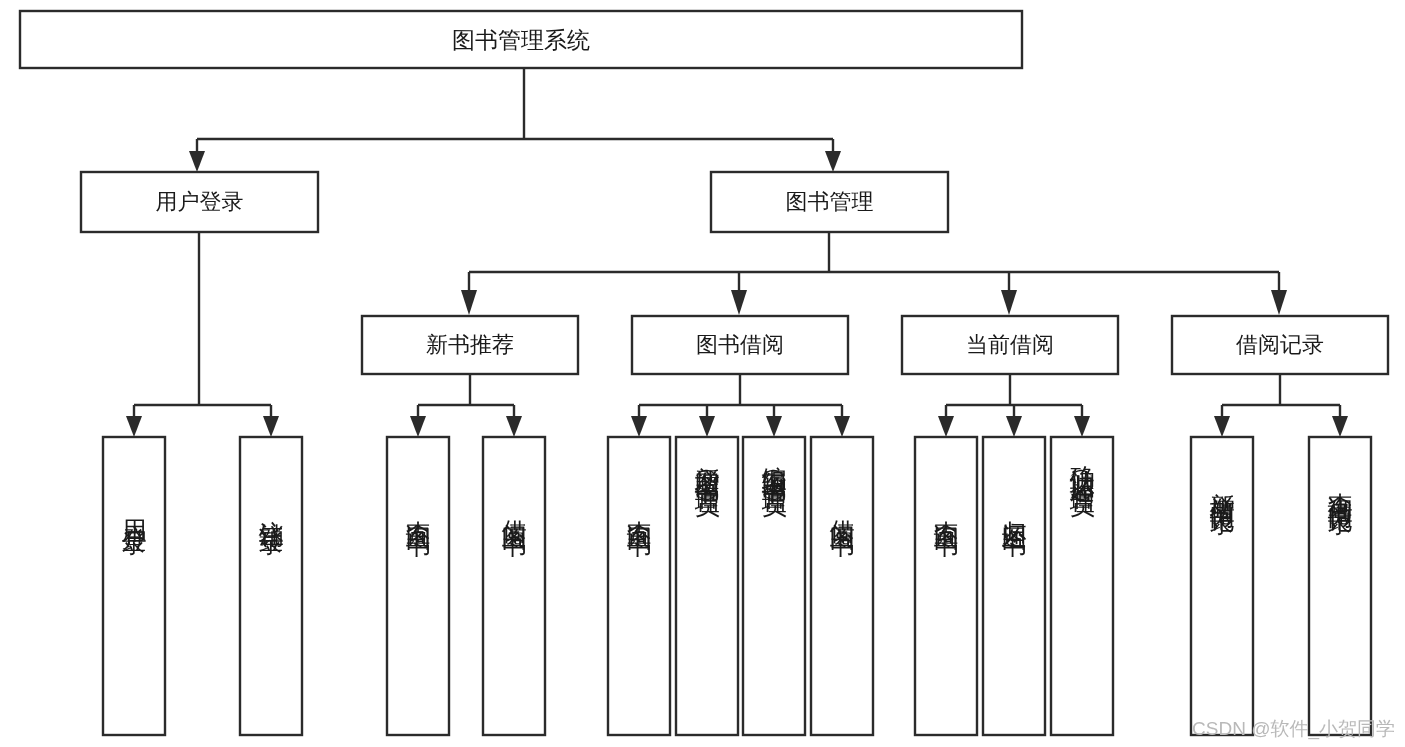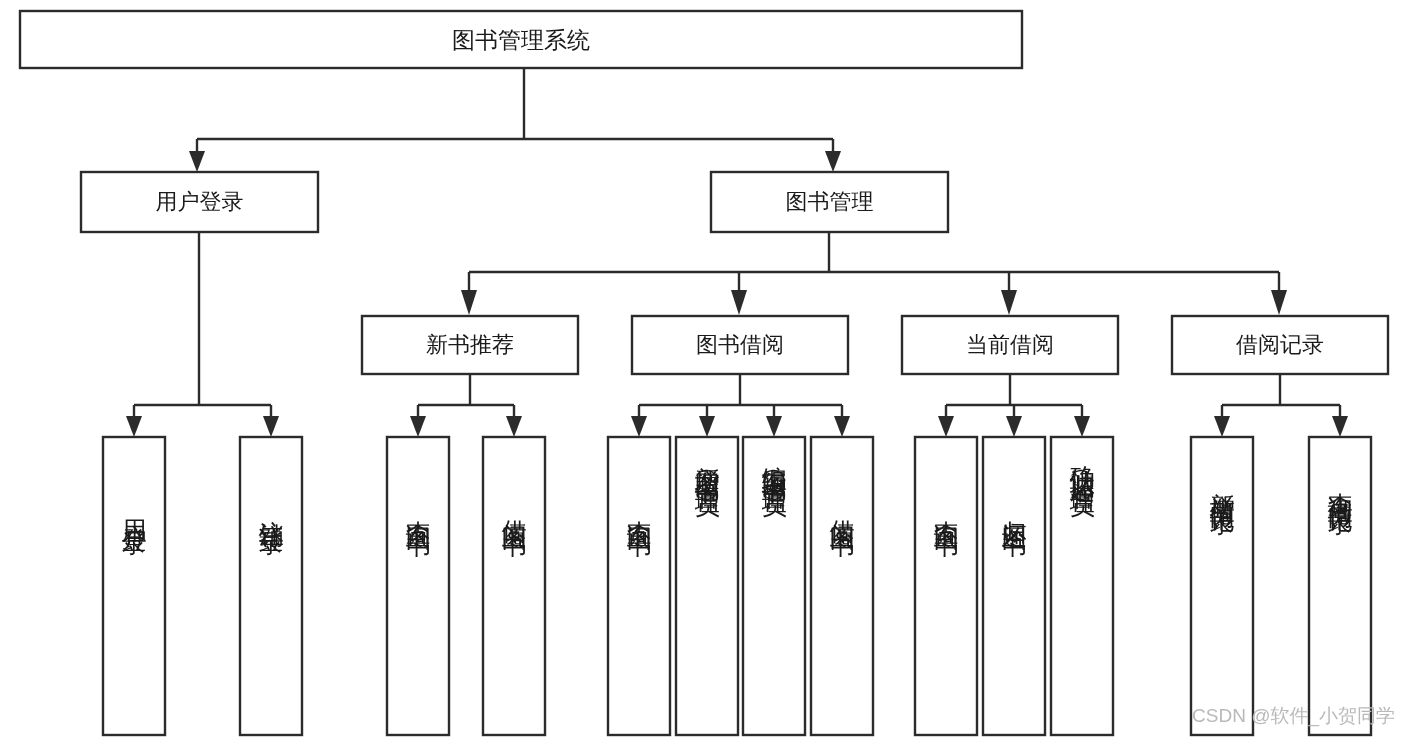--- a/index.html
+++ b/index.html
@@ -68,21 +68,21 @@
     font-family: "Liberation Sans", "DejaVu Sans", sans-serif;
     font-size: 25px;
     line-height: 1.02;
     color: #1a1a1a;
     letter-spacing: 4px;
     white-space: nowrap;
   }
   .watermark {
     position: absolute;
     right: 10px;
-    bottom: 18px;
+    bottom: 5px;
     font-family: "Liberation Sans", "DejaVu Sans", sans-serif;
     font-size: 19px;
     color: #b9b9b9;
     white-space: nowrap;
     user-select: none;
   }
 </style>
 </head>
 <body>
 

